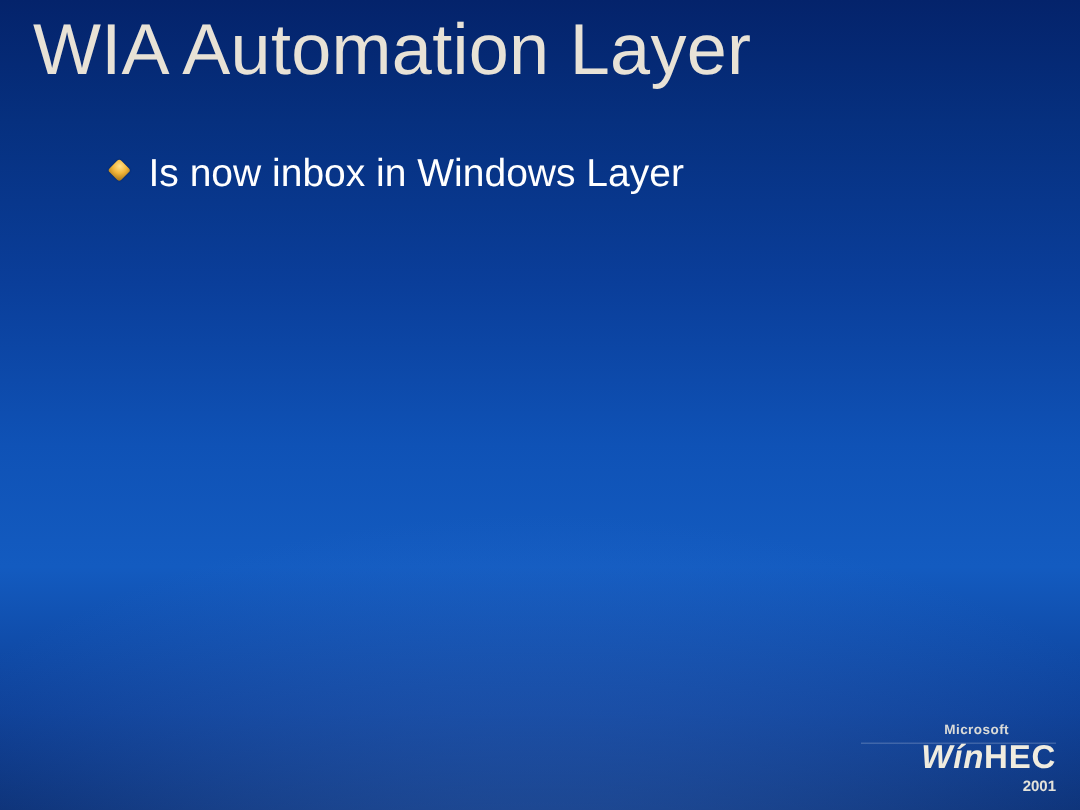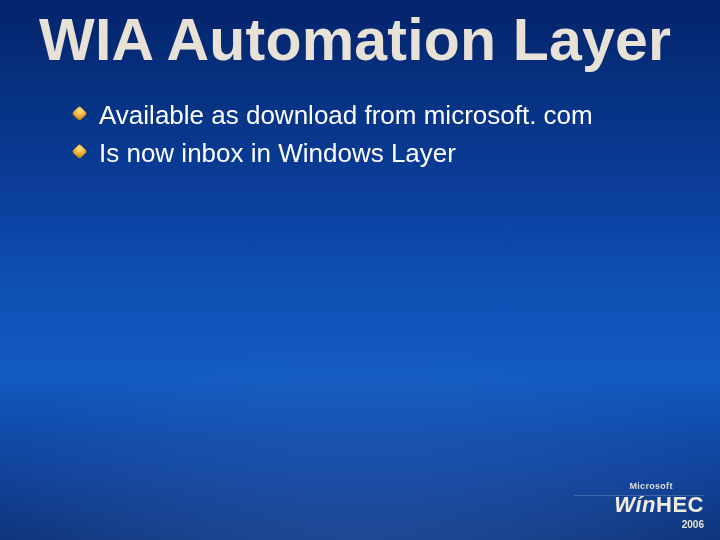--- a/index.html
+++ b/index.html
@@ -11,25 +11,24 @@
     background:
       radial-gradient(ellipse 900px 600px at 50% 130%, rgba(80,140,230,0.55), rgba(10,40,110,0) 60%),
       linear-gradient(180deg, #04236b 0%, #06307f 15%, #0a3e9a 35%, #0f52b6 55%, #135bc0 70%, #0d3f96 88%, #072a6e 100%);
     color: #fff;
     font-family: Arial, Helvetica, sans-serif;
   }
   .title {
     position: absolute;
     left: 22px;
     top: 6px;
-    font-size: 59px;
-    font-weight: 700;
+    font-size: 48px;
+    font-weight: 400;
     color: #e8e2d6;
     letter-spacing: 0.2px;
-    margin-left: 17px;
   }
   .bullets {
     position: absolute;
     left: 74px;
     top: 98px;
     right: 30px;
   }
   .bullet-row {
     display: flex;
     align-items: flex-start;
@@ -97,31 +96,27 @@
 </head>
 <body>
 
 <div class="slide">
 
   <div class="title">WIA Automation Layer</div>
 
   <div class="bullets">
     <div class="bullet-row">
       <span class="bullet-dot"></span>
-      <span class="bullet-text">Available as download from microsoft. com</span>
-    </div>
-    <div class="bullet-row">
-      <span class="bullet-dot"></span>
       <span class="bullet-text">Is now inbox in Windows Layer</span>
     </div>
   </div>
 
   <div class="hr-line"></div>
 
   <div class="logo">
     <div class="logo-top">Microsoft</div>
     <div class="logo-mid">
       <span class="accent">Wín</span><span>HEC</span>
     </div>
-    <div class="logo-year">2006</div>
+    <div class="logo-year">2001</div>
   </div>
 
 </div>
 
 </body></html>

